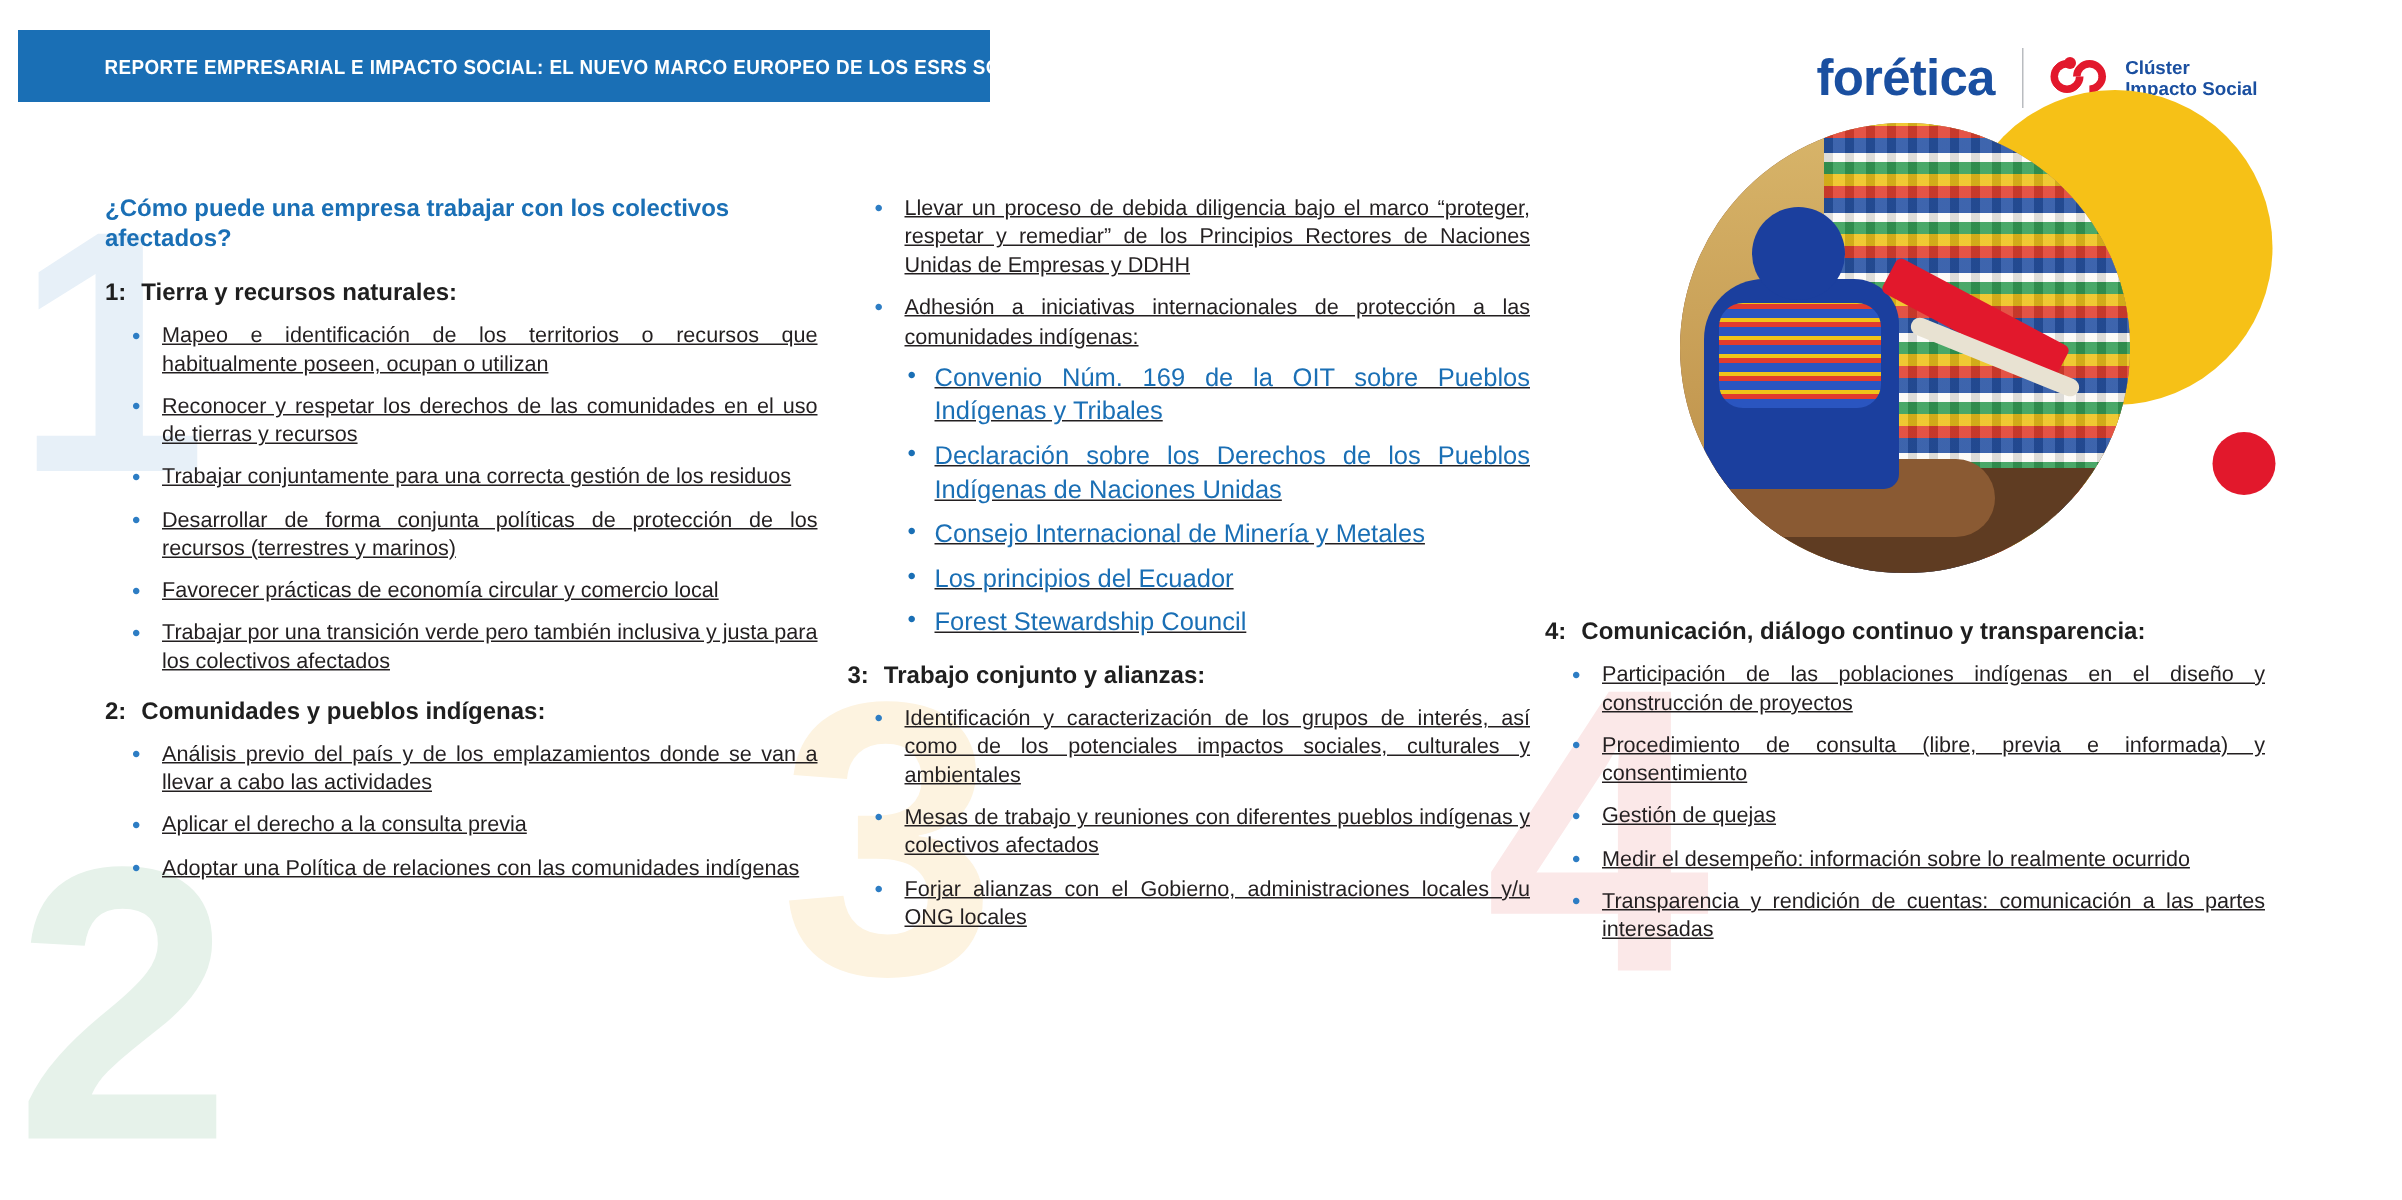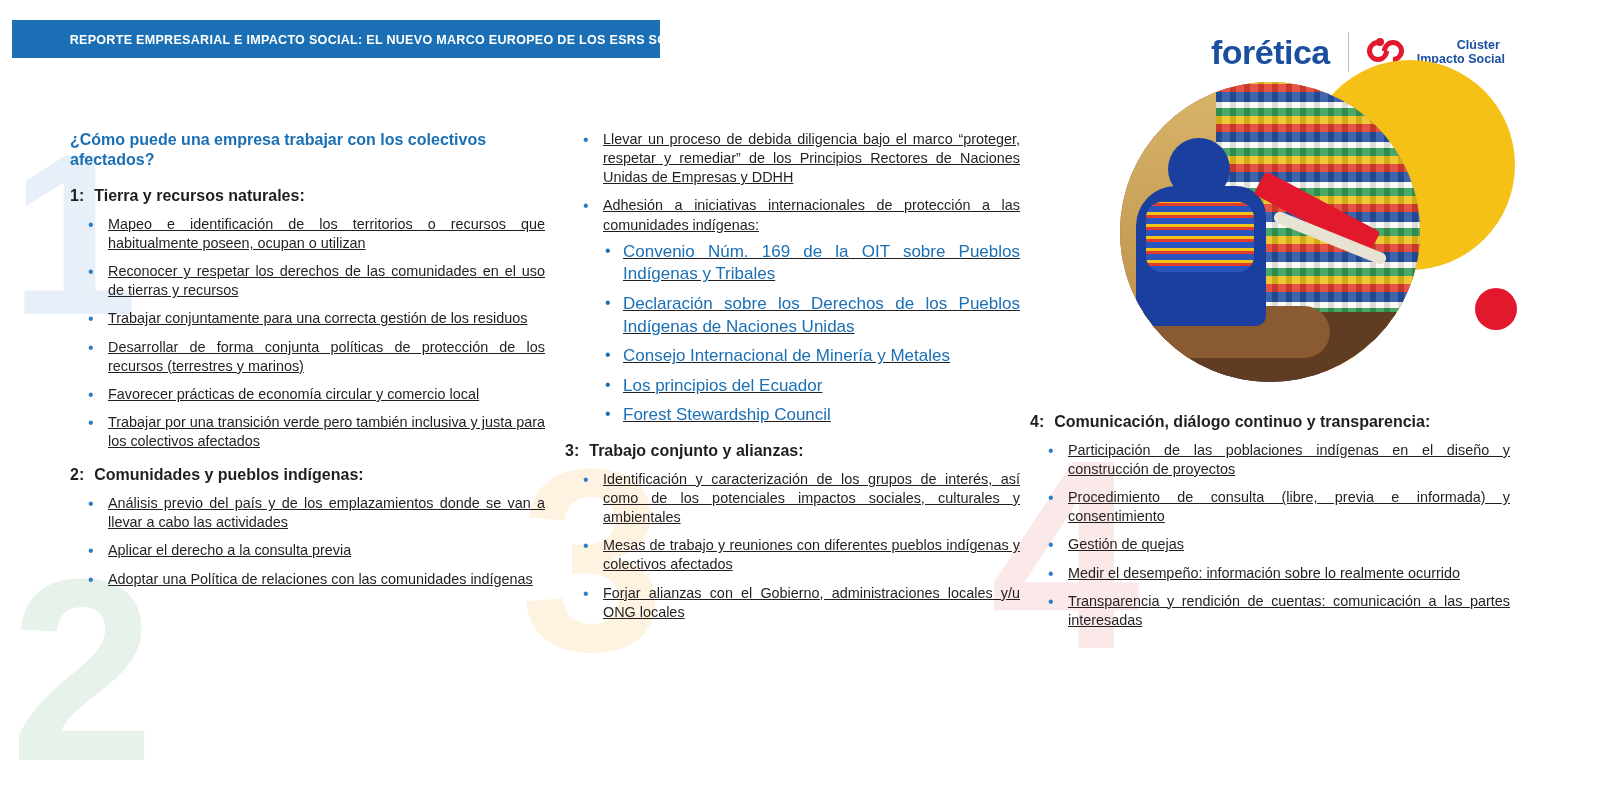--- a/index.html
+++ b/index.html
@@ -6,21 +6,21 @@
   html, body { margin:0; padding:0; }
   body {
     width:1601px; height:800px; position:relative; overflow:hidden;
     background:#ffffff;
     font-family:"Liberation Sans", sans-serif;
     color:#231f20;
   }
 
   
   #header-bar {
-    position:absolute; left:12px; top:20px; width:648px; height:38px;
+    position:absolute; left:12px; top:20px; width:648px; height:48px;
     background:#1a6fb5;
     display:flex; align-items:center;
   }
   #header-bar .title {
     color:#ffffff;
     font-size:13.5px;
     font-weight:bold;
     letter-spacing:0.3px;
     padding-left:62px;
     font-stretch:condensed;
@@ -50,21 +50,21 @@
   #brand .cluster .mark .c2 {
     position:absolute; left:15px; top:2px; width:22px; height:22px; border-radius:50%;
     border:5px solid #e2182c; border-left-color:transparent;
     transform:rotate(-45deg);
   }
   #brand .cluster .mark .dot {
     position:absolute; left:9px; top:0px; width:8px; height:8px; border-radius:50%;
     background:#e2182c;
   }
   #brand .cluster .txt { line-height:1.15; }
-  #brand .cluster .txt .l1 { color:#1a4fa0; font-size:12.5px; font-weight:bold;margin-left:40px; }
+  #brand .cluster .txt .l1 { color:#1a4fa0; font-size:12.5px; font-weight:bold; }
   #brand .cluster .txt .l2 { color:#1a4fa0; font-size:12.5px; font-weight:bold; }
 
   
   .wm {
     position:absolute;
     font-family:"Liberation Sans", sans-serif;
     font-weight:bold;
     line-height:1;
     user-select:none;
     pointer-events:none;

